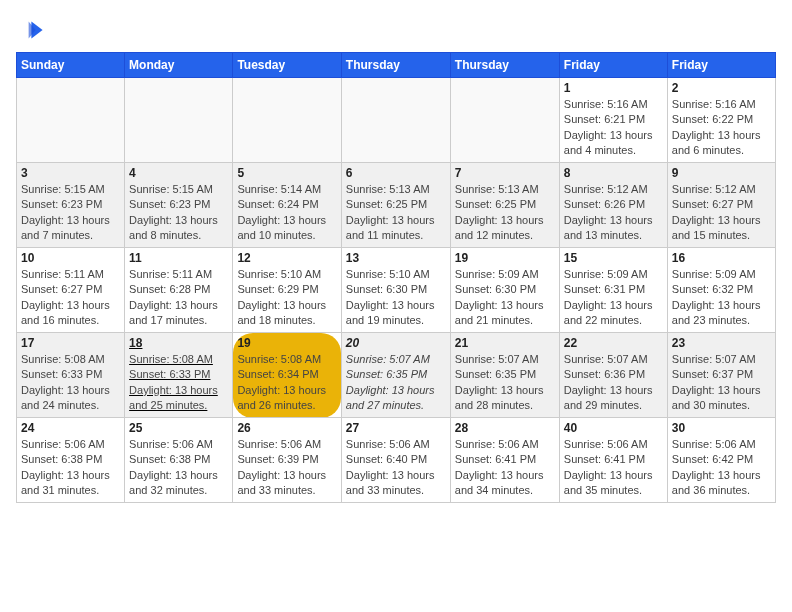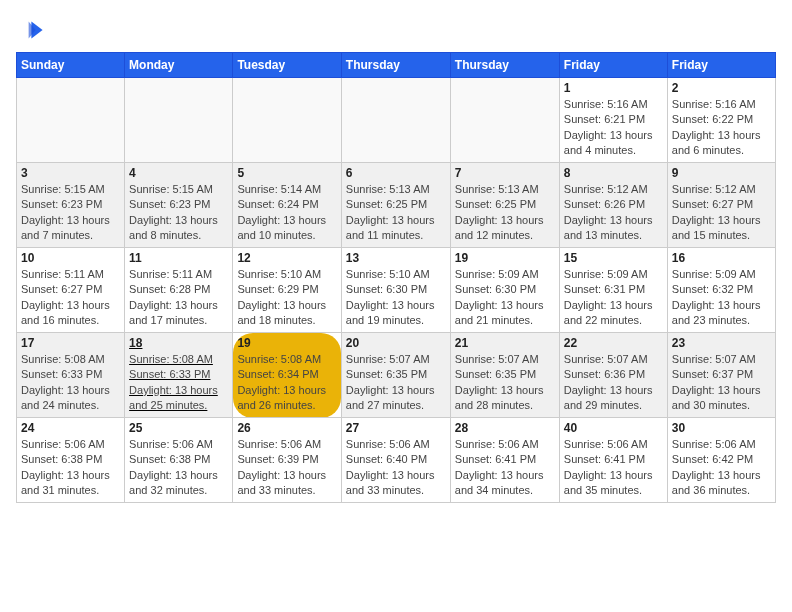--- a/index.html
+++ b/index.html
@@ -262,21 +262,21 @@
 Daylight: 13 hours
 and 25 minutes.</div>
         </td>
         <td style="background: #eab308; border-radius: 20px;">
           <span class="day-number">19</span>
           <div class="day-info" style="white-space: pre-line;">Sunrise: 5:08 AM
 Sunset: 6:34 PM
 Daylight: 13 hours
 and 26 minutes.</div>
         </td>
-        <td style="background: rgb(240, 240, 240);">
+        <td style="background: rgb(240, 240, 240); font-style: italic;">
           <span class="day-number">20</span>
           <div class="day-info" style="white-space: pre-line;">Sunrise: 5:07 AM
 Sunset: 6:35 PM
 Daylight: 13 hours
 and 27 minutes.</div>
         </td>
         <td style="background: rgb(240, 240, 240);">
           <span class="day-number">21</span>
           <div class="day-info" style="white-space: pre-line;">Sunrise: 5:07 AM
 Sunset: 6:35 PM

